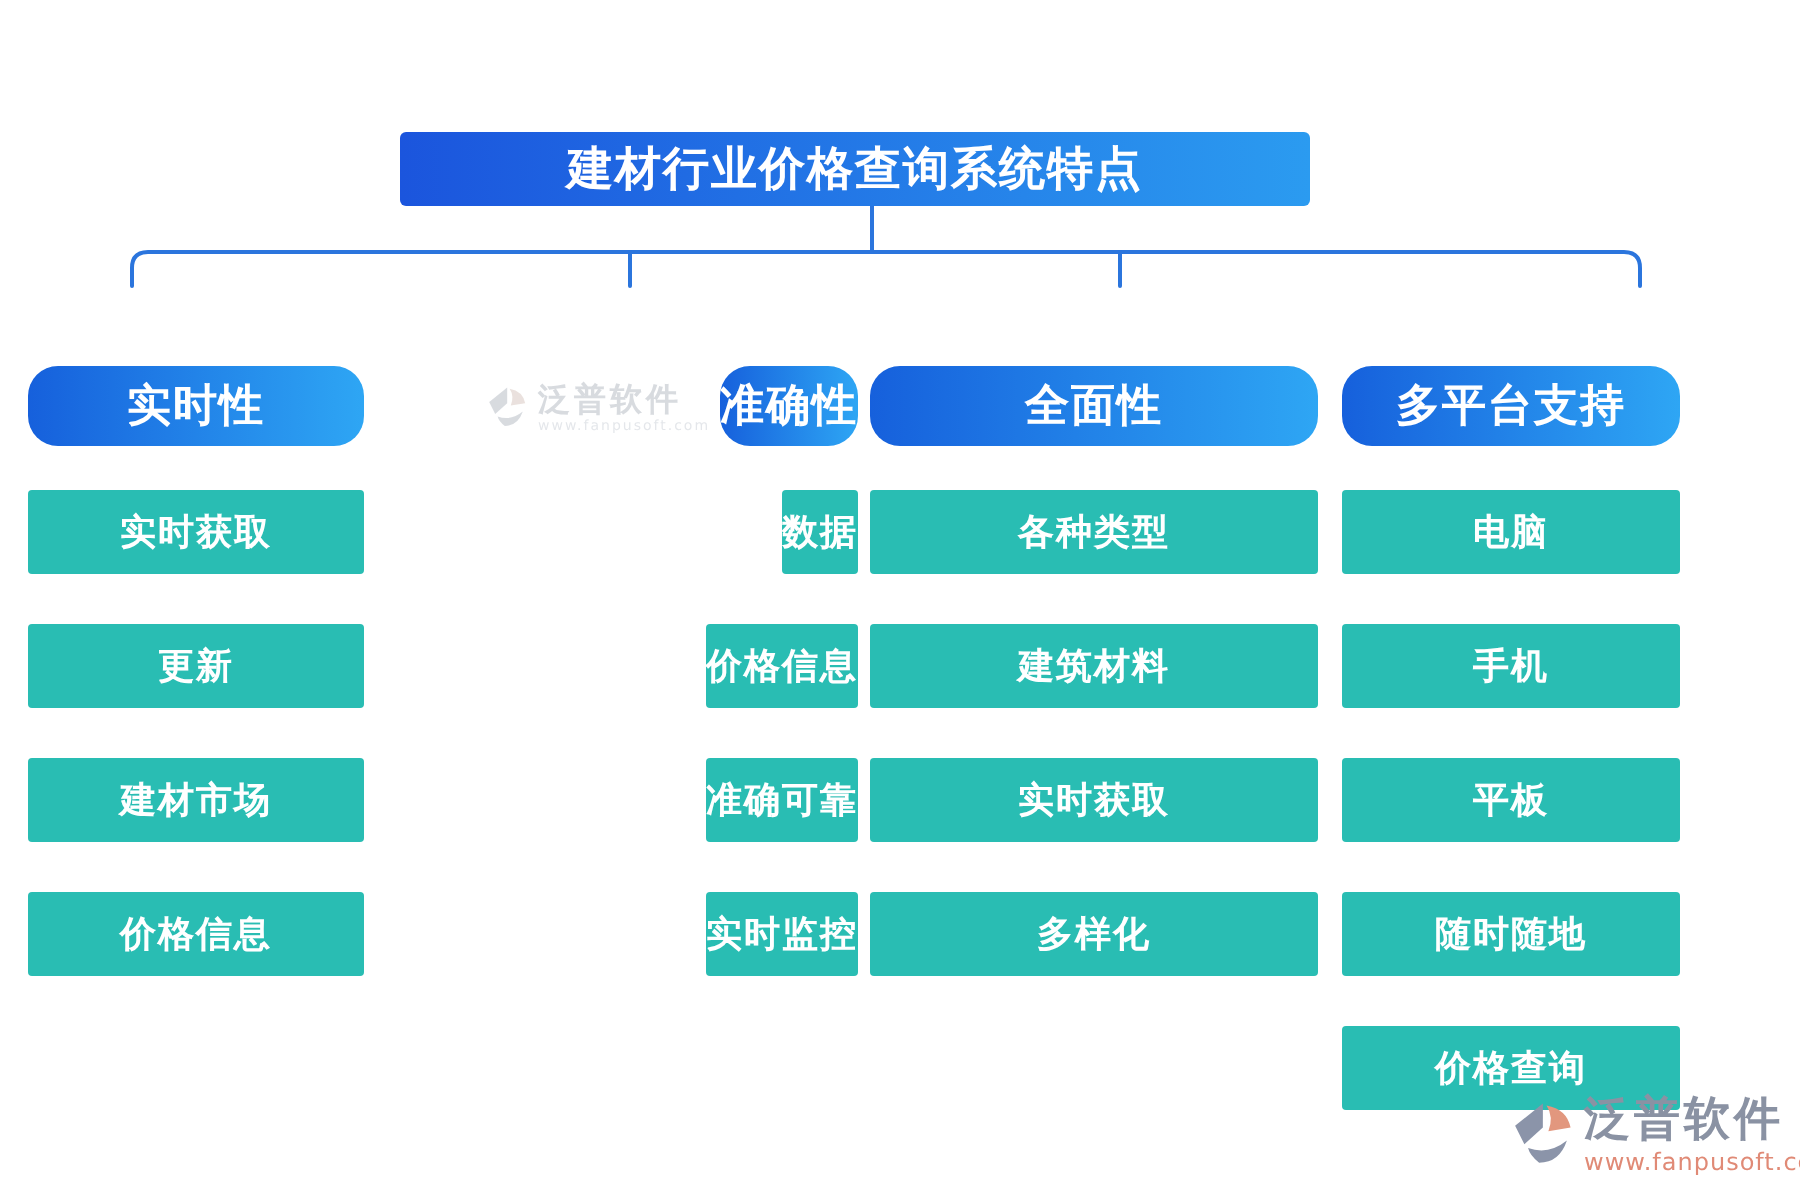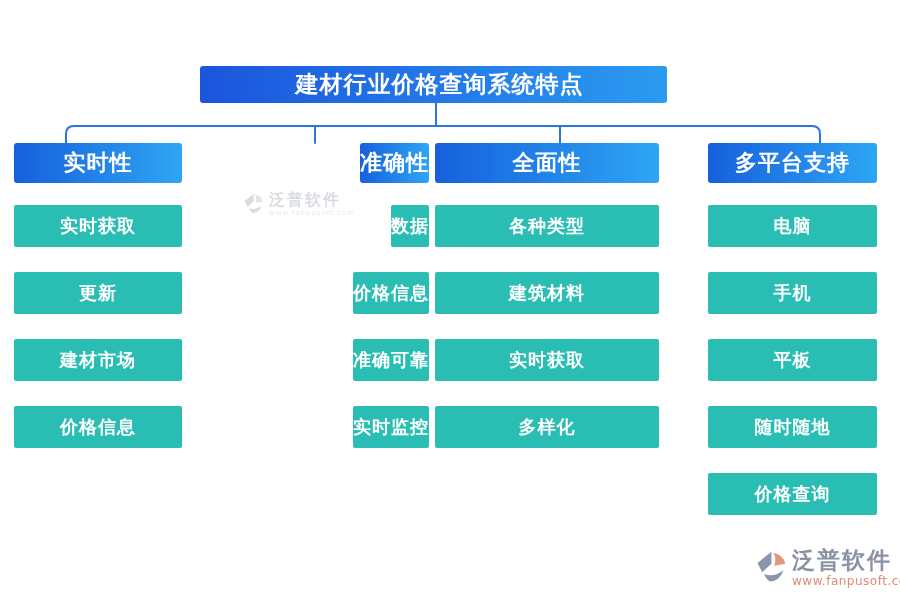--- a/index.html
+++ b/index.html
@@ -6,37 +6,36 @@
   body{font-family:"DejaVu Sans","Liberation Sans",sans-serif;}
   #canvas{position:relative;width:900px;height:600px;background:#ffffff;overflow:hidden;}
 
   
   .title-box{
     position:absolute;left:200px;top:66px;width:455px;height:37px;
     background:linear-gradient(90deg,#1b55dd 0%,#2b9bf0 100%);
     border-radius:3px;color:#ffffff;font-weight:bold;font-size:23px;
     display:flex;align-items:center;justify-content:center;letter-spacing:1px;
     z-index:2;
-    padding-left:12px;
   }
 
   
   .connectors{position:absolute;left:0;top:0;z-index:1;}
 
   
   .column{position:absolute;top:143px;display:flex;flex-direction:column;z-index:2;}
   .col-1{left:14px;width:168px;}
   .col-2{left:204px;width:225px;align-items:flex-end;}
   .col-3{left:435px;width:224px;}
-  .col-4{left:708px;width:169px;font-family:Liberation Mono, monospace;}
+  .col-4{left:671px;width:169px;font-family:Liberation Mono, monospace;}
   .branch-header{
-    height:40px;flex:0 0 40px;margin-bottom:22px;border-radius:3px;
+    height:40px;flex:0 0 40px;margin-bottom:22px;border-radius:15px;
     background:linear-gradient(90deg,#1660dc 0%,#2ea6f4 100%);
     color:#ffffff;font-weight:bold;font-size:22px;letter-spacing:1px;
-    display:flex;align-items:center;justify-content:center;
+    display:flex;align-items:center;justify-content:center;margin-top:40px;
   }
   .branch-item{
     height:42px;flex:0 0 42px;margin-bottom:25px;border-radius:2px;
     background:#29bdb3;color:#ffffff;font-weight:bold;font-size:18px;
     letter-spacing:1px;display:flex;align-items:center;justify-content:center;
   }
 
   
   .watermark{
     position:absolute;left:241px;top:192px;z-index:0;opacity:0.38;

